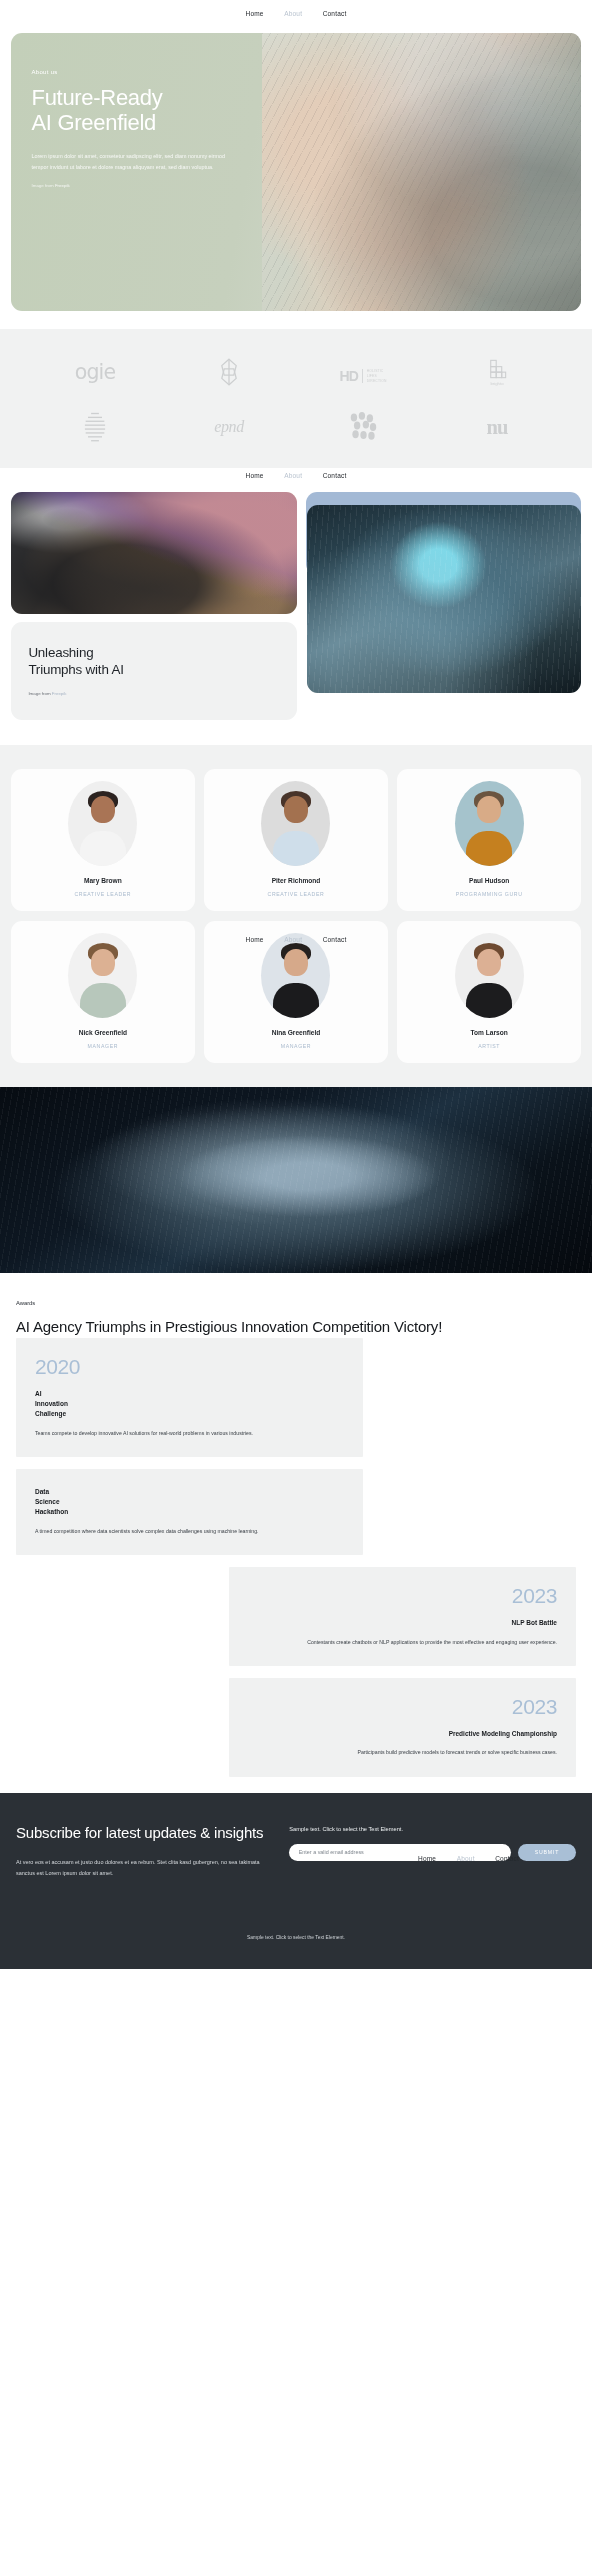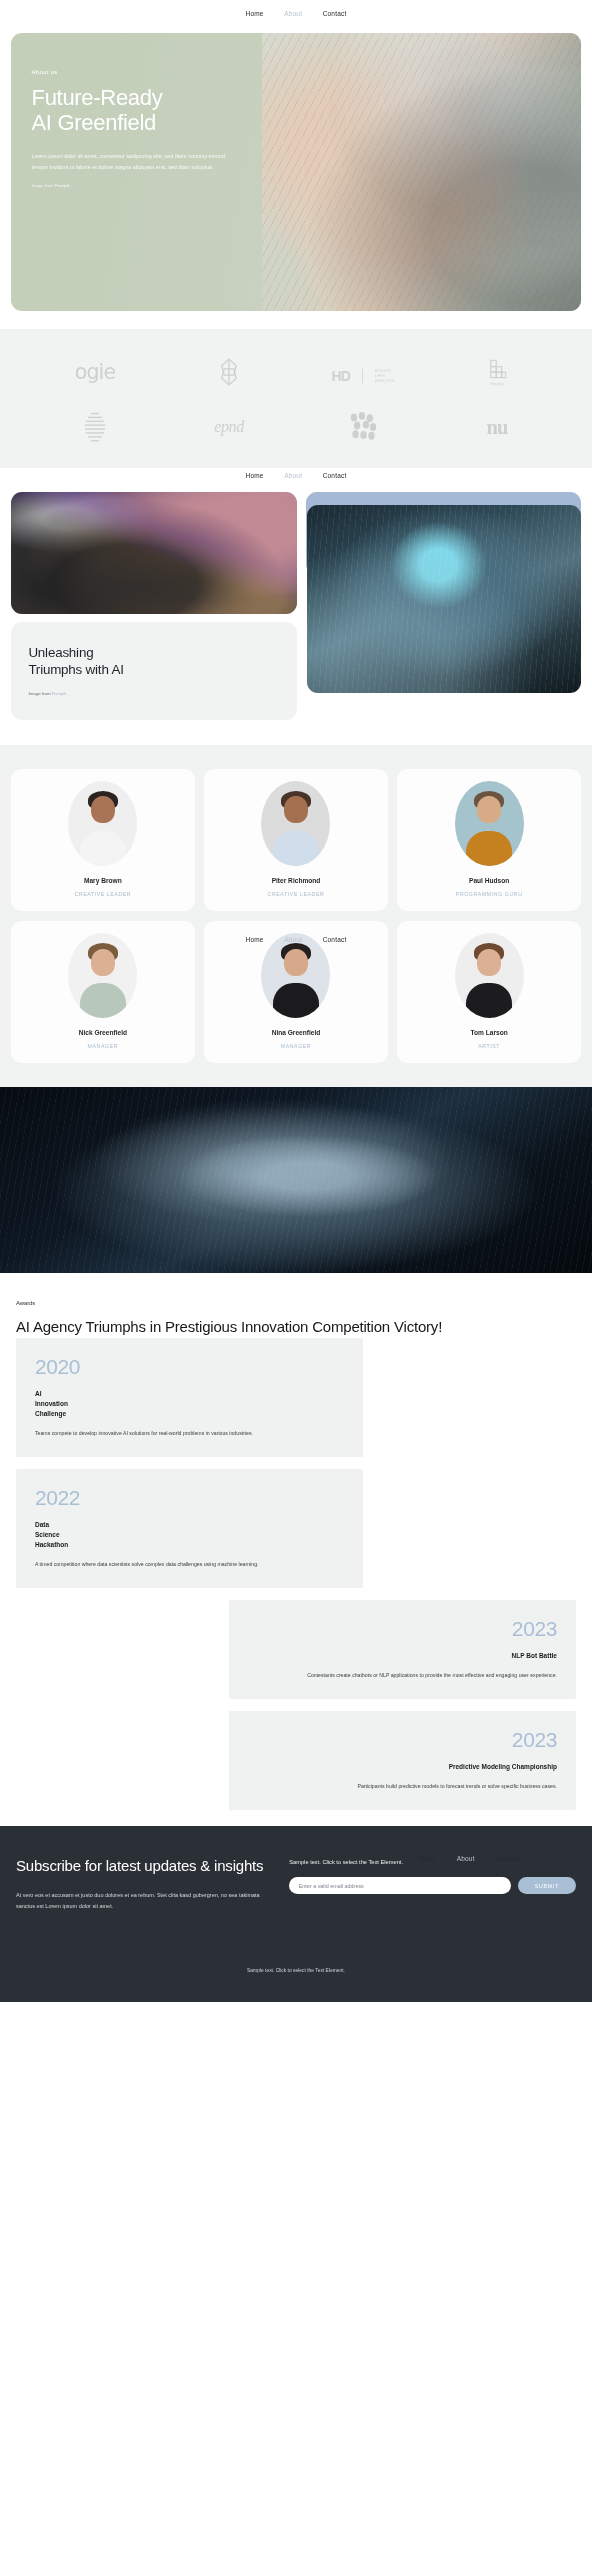--- a/index.html
+++ b/index.html
@@ -68,21 +68,21 @@
   
   .logos{
     background:#f1f2f2; padding:27px 28px 24px 28px; margin-top:17.4px;
   }
   .logo-grid{
     display:grid; grid-template-columns:repeat(4,1fr); row-gap:22px; align-items:center;
     justify-items:center;
   }
   .logo{ height:33px; display:flex; align-items:center; justify-content:center; color:#cdcfd0; }
   .logo-ogie{ font-size:20.5px; letter-spacing:-0.8px; color:#cdcfd0; font-family:"DejaVu Sans",sans-serif; }
-  .logo-hd{ display:flex; align-items:center; gap:12px;margin-top:8px; }
+  .logo-hd{ display:flex; align-items:center; gap:4px;margin-top:8px; }
   .logo-hd .hd{ font-size:14px; font-weight:700; letter-spacing:-0.9px; color:#cfd1d2; }
   .logo-hd .bar{ width:0.8px; height:14px; background:#d6d8d9; }
   .logo-hd .lines{ font-size:3.3px; line-height:1.45; color:#cfd1d2; letter-spacing:0.2px; }
   .logo-brighto{ display:flex; flex-direction:column; align-items:center; gap:1.6px; }
   .logo-brighto .word{ font-size:4.3px; color:#cfd1d2; }
   .logo-epnd{ font-family:"Liberation Serif",serif; font-size:16px; font-style:italic; color:#cdcfd0; letter-spacing:-0.4px;}
   .logo-nu{ font-family:"Liberation Serif",serif; font-size:20.5px; font-weight:700; color:#cdcfd0; letter-spacing:-0.8px;}
 
   
   .split{ padding:24px 11px 0 11px; display:flex; gap:9.5px; align-items:flex-start; }
@@ -426,21 +426,20 @@
 
   <div class="tl-card">
     <div class="tl-year">2020</div>
     <div class="tl-name" style="white-space:pre-line">AI
 Innovation
 Challenge</div>
     <div class="tl-desc">Teams compete to develop innovative AI solutions for real-world problems in various industries.</div>
   </div>
 
   <div class="tl-card">
-    <div class="tl-year">2022</div>
     <div class="tl-name" style="white-space:pre-line">Data
 Science
 Hackathon</div>
     <div class="tl-desc">A timed competition where data scientists solve complex data challenges using machine learning.</div>
   </div>
 
   <div class="tl-card right">
     <div class="tl-year">2023</div>
     <div class="tl-name" style="white-space:pre-line">NLP Bot Battle</div>
     <div class="tl-desc">Contestants create chatbots or NLP applications to provide the most effective and engaging user experience.</div>

